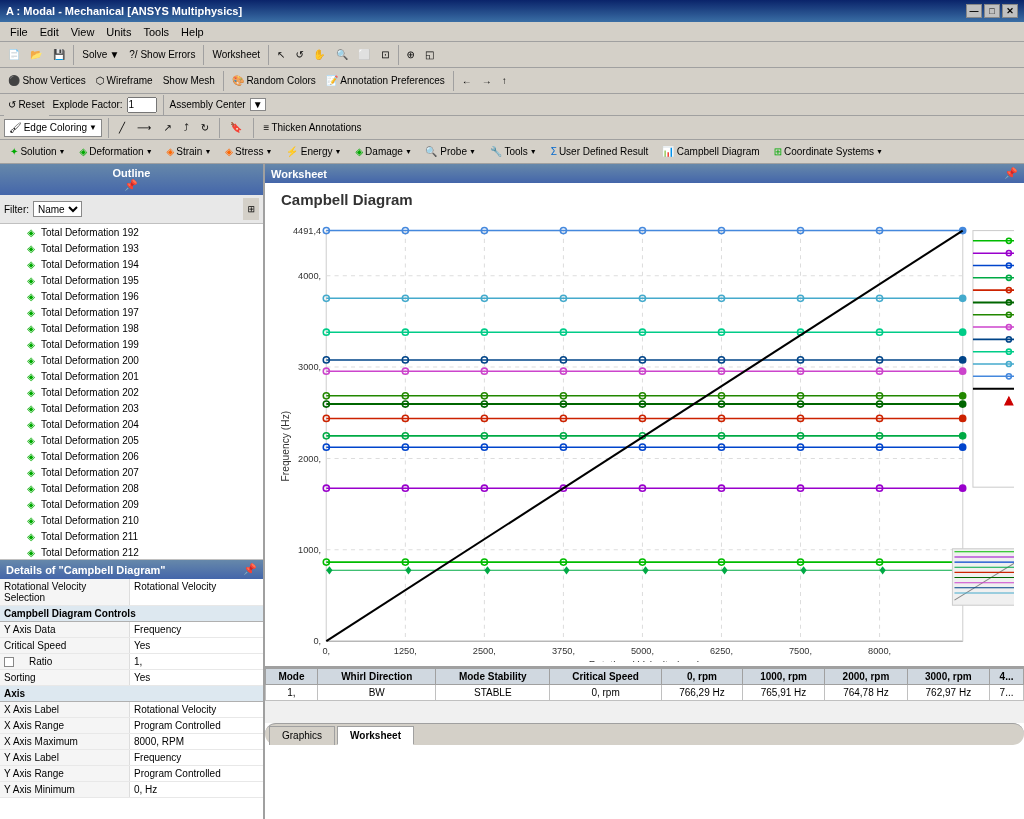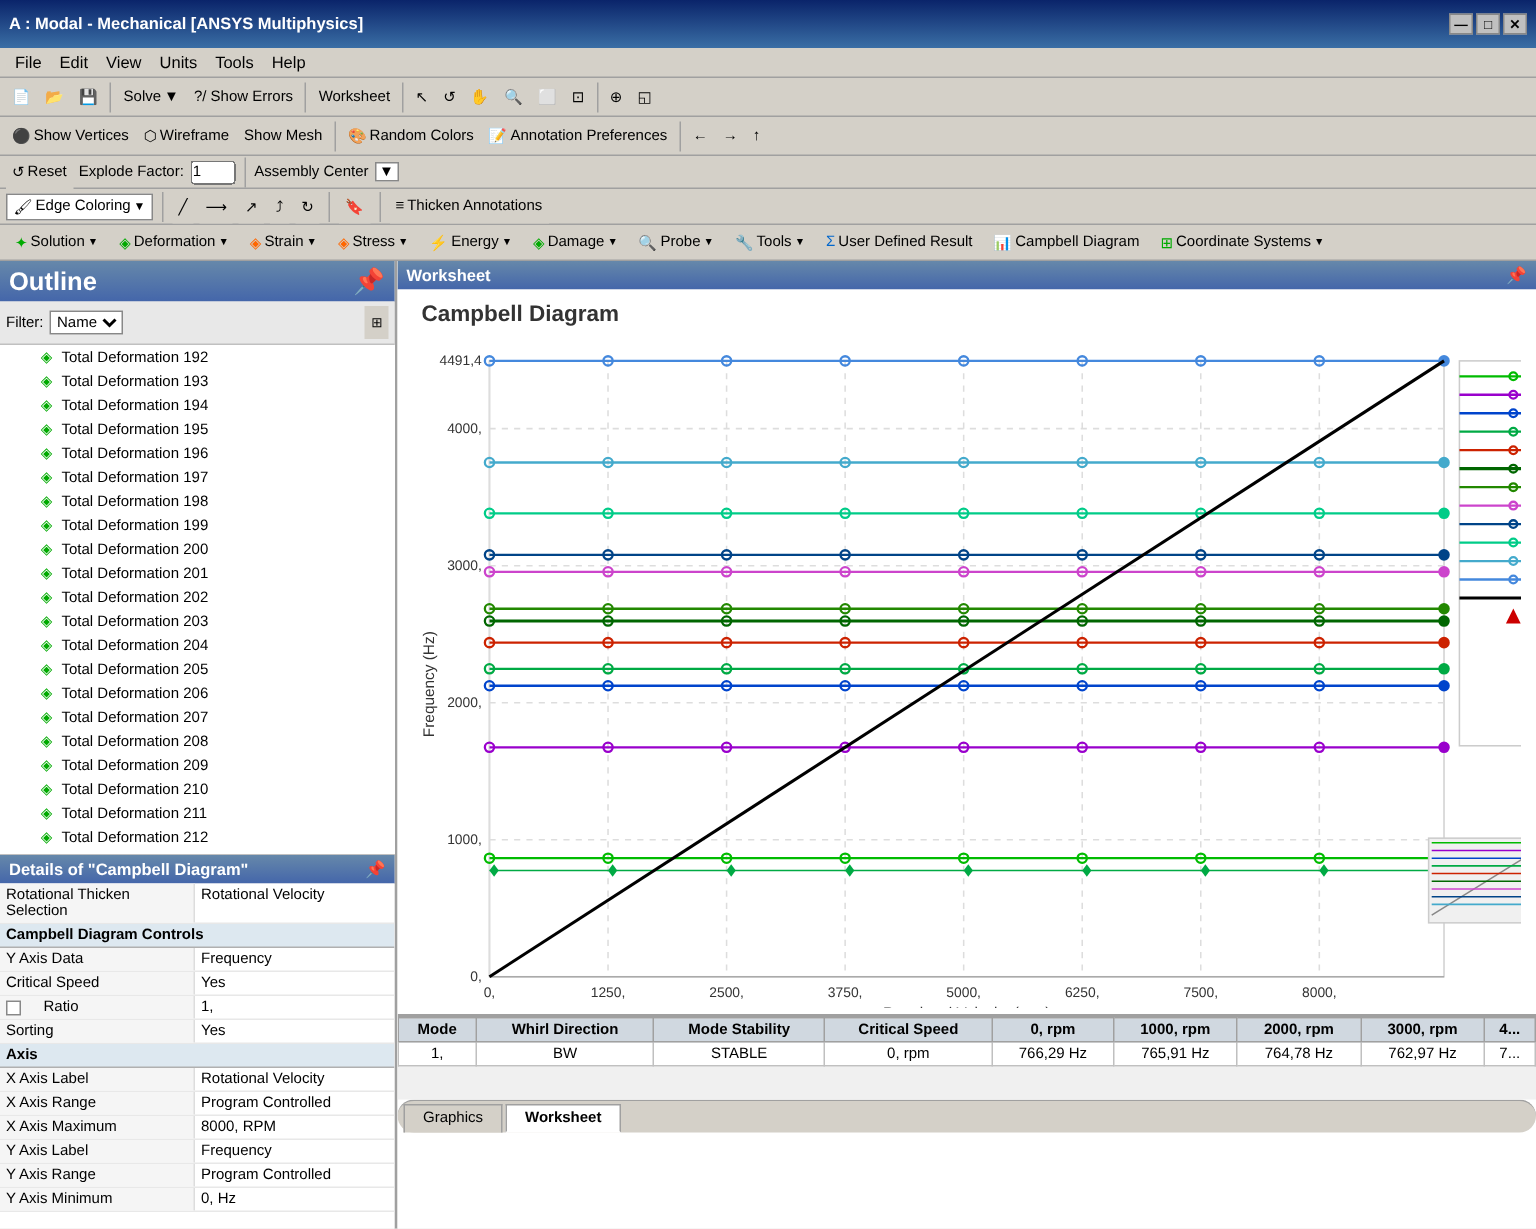--- a/index.html
+++ b/index.html
@@ -2,21 +2,21 @@
 <html><head>
   <meta charset="utf-8">
   <style>
     * { margin: 0; padding: 0; box-sizing: border-box; }
     body { font-family: 'Segoe UI', Arial, sans-serif; font-size: 11px; background: #d4d0c8; overflow: hidden; width: 1024px; height: 819px; }
 
     
     .title-bar {
       background: linear-gradient(to bottom, #0a246a, #3a6ea5);
       color: white;
-      height: 32px;
+      height: 22px;
       display: flex;
       align-items: center;
       justify-content: space-between;
       padding: 0 6px;
       font-size: 11px;
       font-weight: bold;
     }
     .title-bar-controls { display: flex; gap: 2px; }
     .title-btn {
       width: 16px; height: 14px;
@@ -120,24 +120,25 @@
       border-right: 2px solid #a0a0a0;
       flex-shrink: 0;
     }
 
     
     .outline-header {
       background: linear-gradient(to bottom, #6688aa, #4466aa);
       color: white;
       font-weight: bold;
       padding: 3px 6px;
-      font-size: 17px;
+      font-size: 11px;
       display: flex;
       align-items: center;
       justify-content: space-between;
+      flex-direction: column;
     }
     .filter-bar {
       background: #e8e8e8;
       padding: 3px 4px;
       display: flex;
       align-items: center;
       gap: 4px;
       border-bottom: 1px solid #c0c0c0;
     }
     .filter-label { font-size: 10px; }
@@ -614,21 +615,21 @@
 
     </div>
 
     <div class="details-header">
       <span>Details of "Campbell Diagram"</span>
       <span style="cursor:pointer;">📌</span>
     </div>
 
     <div class="details-area">
       <div class="detail-row">
-        <div class="detail-key">Rotational Thicken Selection</div>
+        <div class="detail-key">Rotational Velocity Selection</div>
         <div class="detail-val">Rotational Velocity</div>
       </div>
 
       <div class="details-section-header">Campbell Diagram Controls</div>
       <div class="detail-row">
         <div class="detail-key">Y Axis Data</div>
         <div class="detail-val">Frequency</div>
       </div>
       <div class="detail-row">
         <div class="detail-key">Critical Speed</div>

